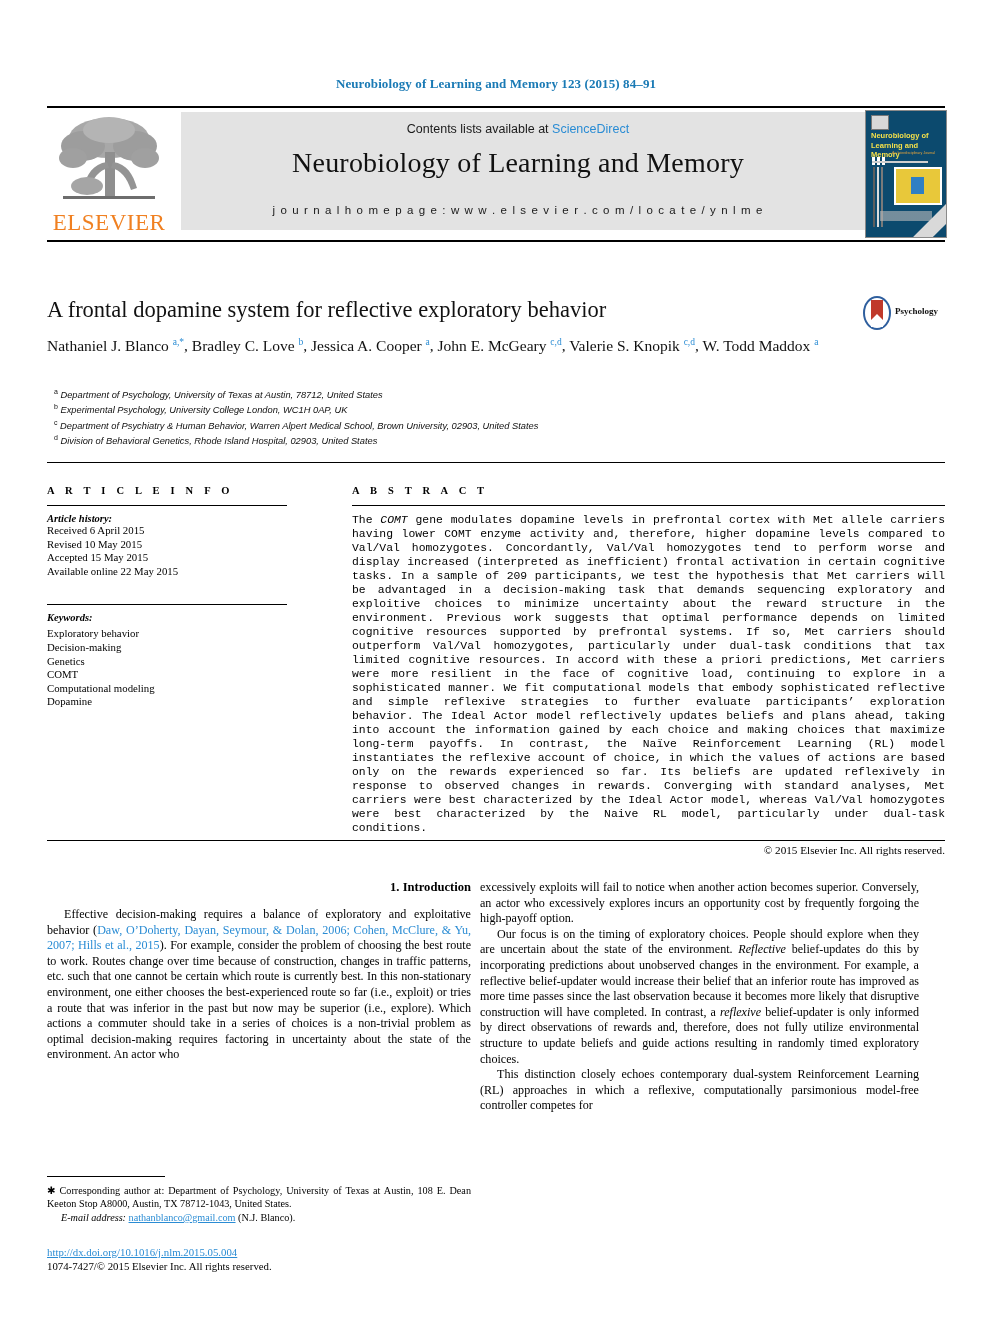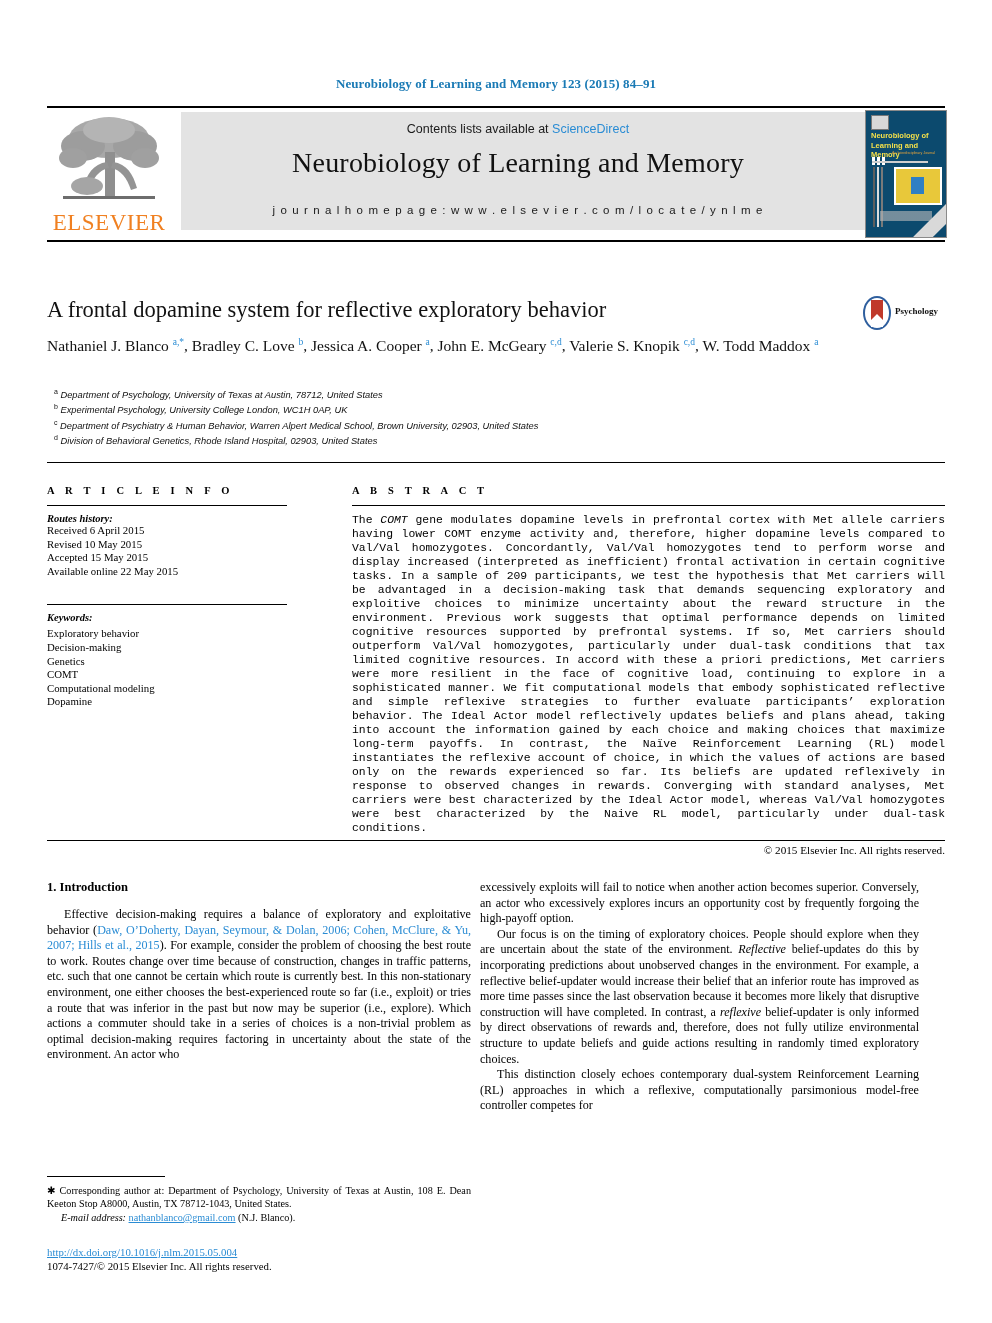--- a/index.html
+++ b/index.html
@@ -149,21 +149,21 @@
   }
   .bottom-rule {
     position:absolute; left:47px; top:840px; width:898px; border-top:1px solid #000;
   }
 
   
   .body-left  { position:absolute; left:47px;  top:880px; width:424px; }
   .body-right { position:absolute; left:480px; top:880px; width:439px; }
   .h2 {
     font-family:"Liberation Serif", serif; font-size:12.6px; font-weight:bold;
-    color:#000; margin:0 0 12px 0;
+    color:#000; margin:0 0 12px 0;text-align:right;
   }
   .para {
     font-family:"Liberation Serif", serif; font-size:12.1px; line-height:15.6px;
     text-align:justify; color:#000; margin:0 0 0 0; text-indent:17px;
   }
   .para + .para { margin-top:0px; }
   .cite { color:#2a8cd4; }
   .para i { font-style:italic; }
 
   
@@ -263,21 +263,21 @@
       <div><sup>b</sup> Experimental Psychology, University College London, WC1H 0AP, UK</div>
       <div><sup>c</sup> Department of Psychiatry &amp; Human Behavior, Warren Alpert Medical School, Brown University, 02903, United States</div>
       <div><sup>d</sup> Division of Behavioral Genetics, Rhode Island Hospital, 02903, United States</div>
     </div>
 
   <div class="info-rule-top"></div>
 
   <div class="col-info">
     <div class="sec-head">A R T I C L E  I N F O</div>
     <div class="hr-thin"></div>
-    <div class="info-label">Routes history:</div>
+    <div class="info-label">Article history:</div>
     <div>
       <div class="info-line">Received 6 April 2015</div>
       <div class="info-line">Revised 10 May 2015</div>
       <div class="info-line">Accepted 15 May 2015</div>
       <div class="info-line">Available online 22 May 2015</div>
     </div>
     <div class="hr-thin" style="margin-top:26px;"></div>
     <div class="info-label">Keywords:</div>
     <div class="kw-block">
       <div class="info-line">Exploratory behavior</div>

